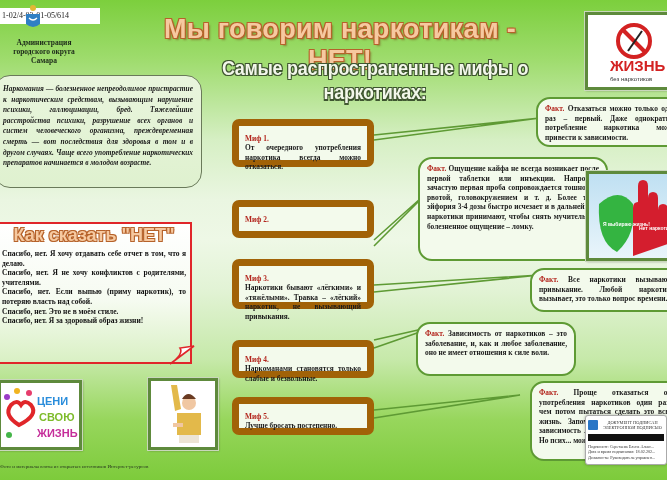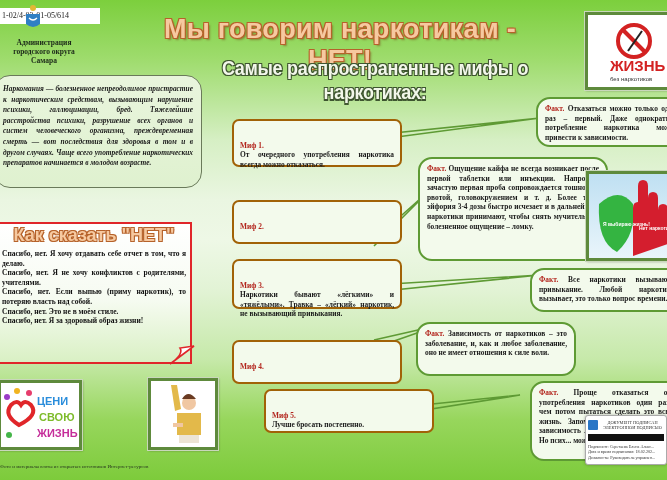--- a/index.html
+++ b/index.html
@@ -57,22 +57,22 @@
   }
   .sayno-list { margin-top: 3px; font-weight: bold; font-size: 7.5px; line-height: 9.6px; color: #111; text-align: justify; }
   .curl { left: 168px; top: 340px; width: 28px; height: 26px; }
 
   .img-frame {
     background: #fff; border: 3px solid #5e8a3c; outline: 1px solid #c9d7bb;
     box-shadow: 1px 1px 2px rgba(0,0,0,0.3);
   }
 
   .myth {
-    left: 232px; width: 170px; border: 2px solid #a16207; border-radius: 7px;
-    background: #f3faec; padding: 20px 6px;
+    left: 232px; width: 142px; border: 7px solid #a16207; border-radius: 7px;
+    background: #f3faec; padding: 8px 6px;
     font-weight: bold; font-size: 7.4px; line-height: 9.4px; color: #1a1a1a; text-align: justify;
   }
   .myth .mlabel { color: #b3261e; display: block; }
 
   .fact {
     border: 2px solid #5e9a34; border-radius: 14px; background: #f3faec;
     padding: 5px 7px; font-weight: bold; font-size: 7.4px; line-height: 9.6px; color: #1a1a1a; text-align: justify;
   }
   .fact .flabel { color: #b3261e; margin-top: 42px; }
 
@@ -140,22 +140,23 @@
 </div>
 <div class="abs myth" style="top:200px;height:38px;">
   <span class="mlabel">Миф 2.</span>
 </div>
 <div class="abs myth" style="top:259px;height:50px;">
   <span class="mlabel">Миф 3.</span>
   <span>Наркотики бывают «лёгкими» и «тяжёлыми». Травка – «лёгкий» наркотик, не вызывающий привыкания.</span>
 </div>
 <div class="abs myth" style="top:340px;height:38px;">
   <span class="mlabel">Миф 4.</span>
-</div>
-<div class="abs myth" style="top:389px;height:38px;margin-left:32px;">
+  <span>Наркоманами становятся только слабые и безвольные.</span>
+</div>
+<div class="abs myth" style="top:397px;height:38px;">
   <span class="mlabel">Миф 5.</span>
   <span>Лучше бросать постепенно.</span>
 </div>
 
 <div class="abs fact" style="left:536px;top:97px;width:150px;height:50px;">
   <span class="flabel">Факт.</span>
   <span>Отказаться можно только один раз – первый. Даже однократное потребление наркотика может привести к зависимости.</span>
 </div>
 <div class="abs fact" style="left:418px;top:157px;width:190px;height:104px;">
   <span class="flabel">Факт.</span>

